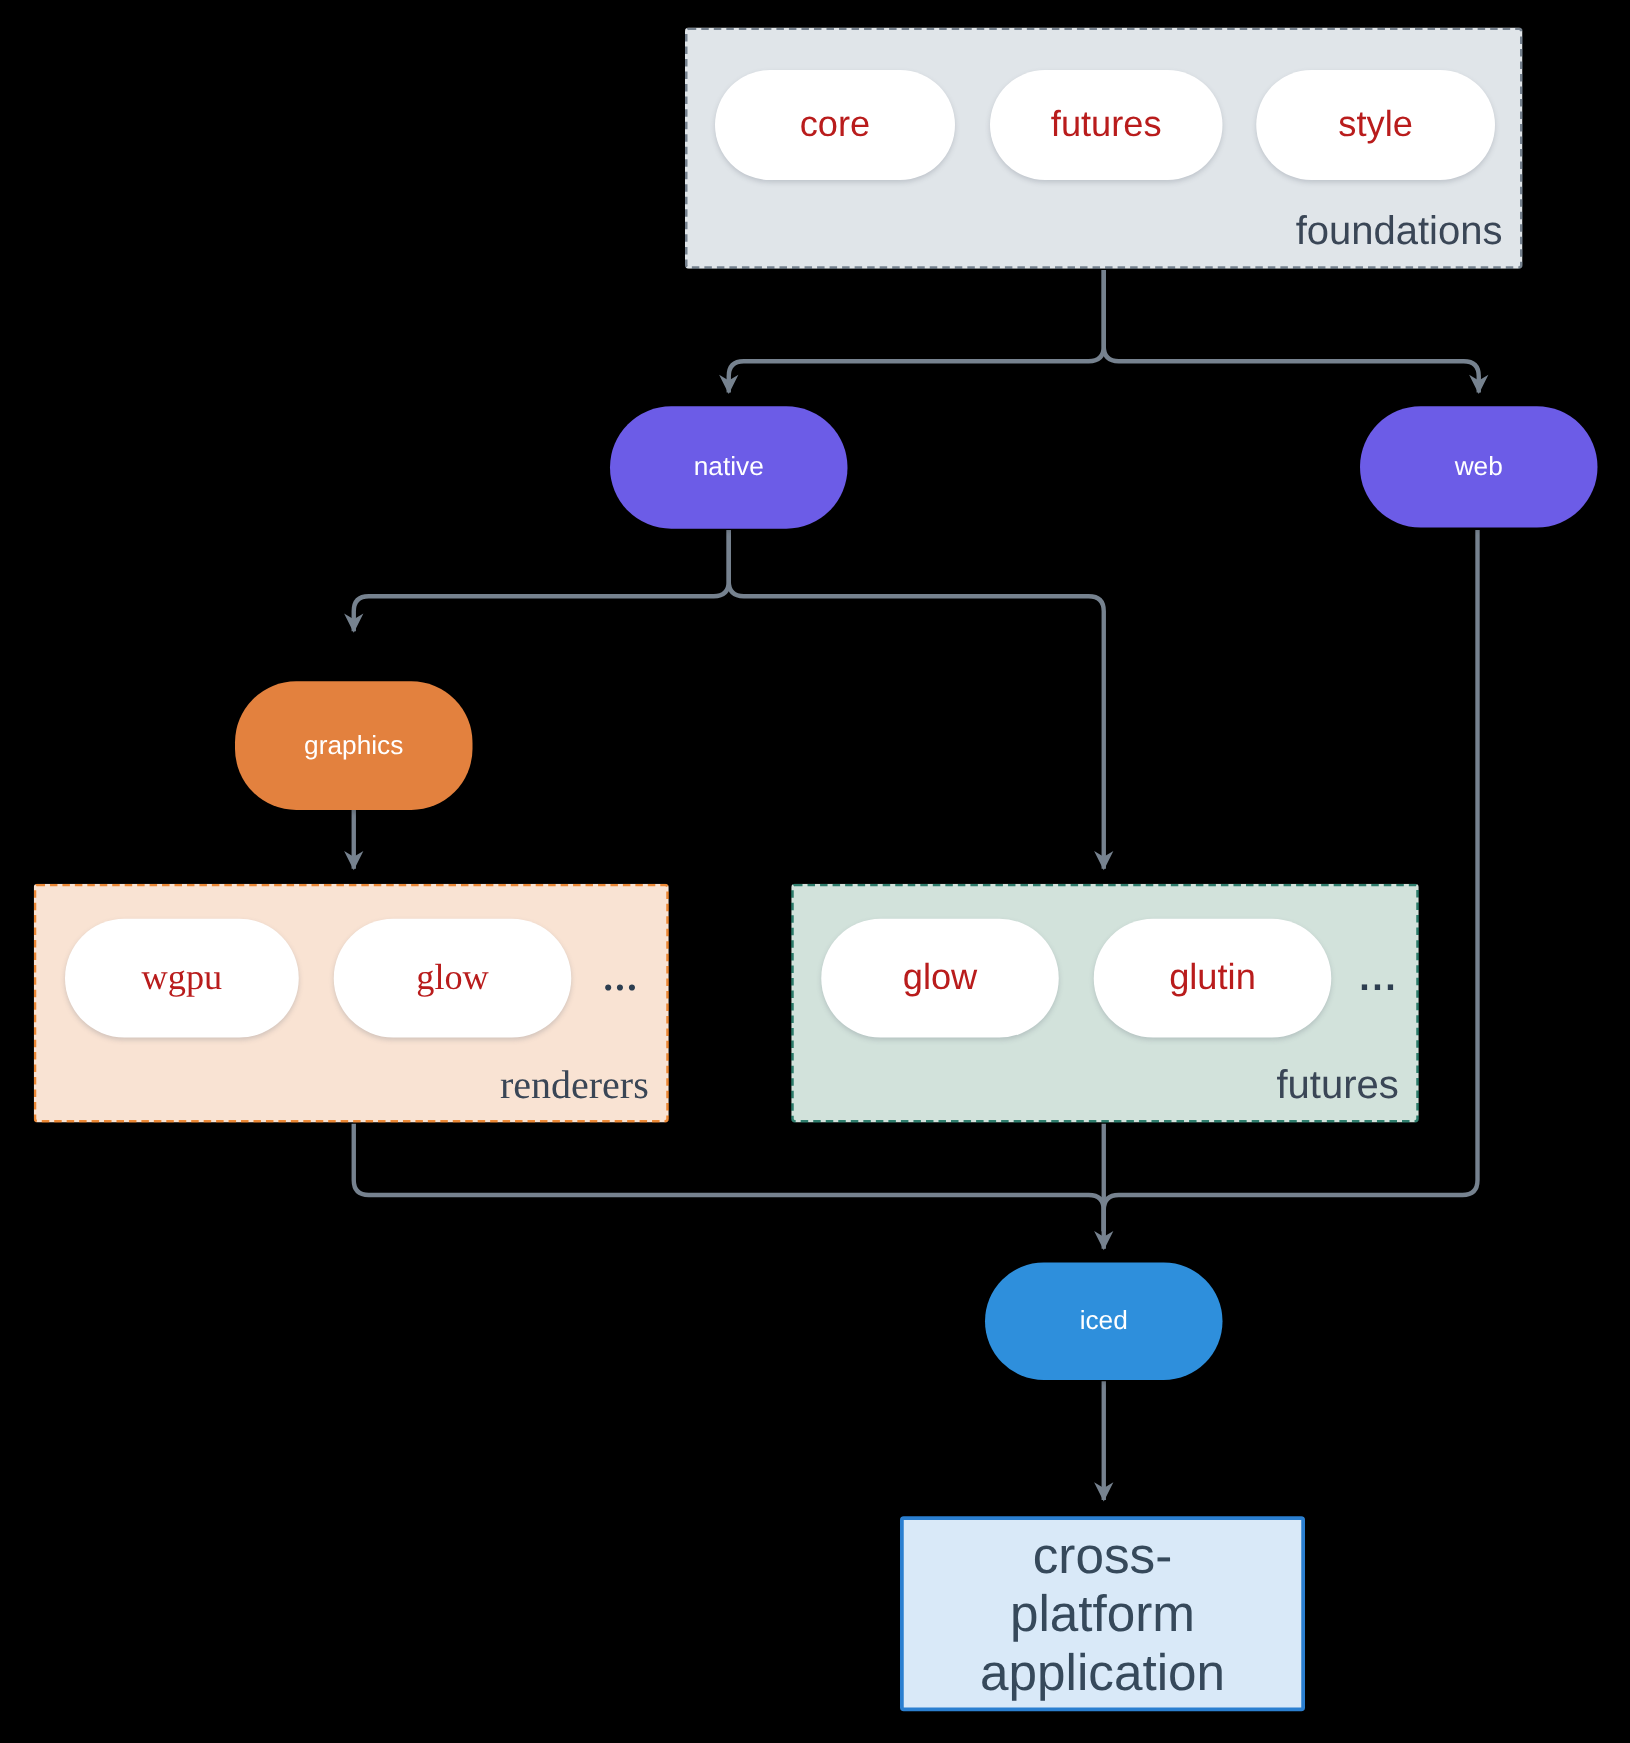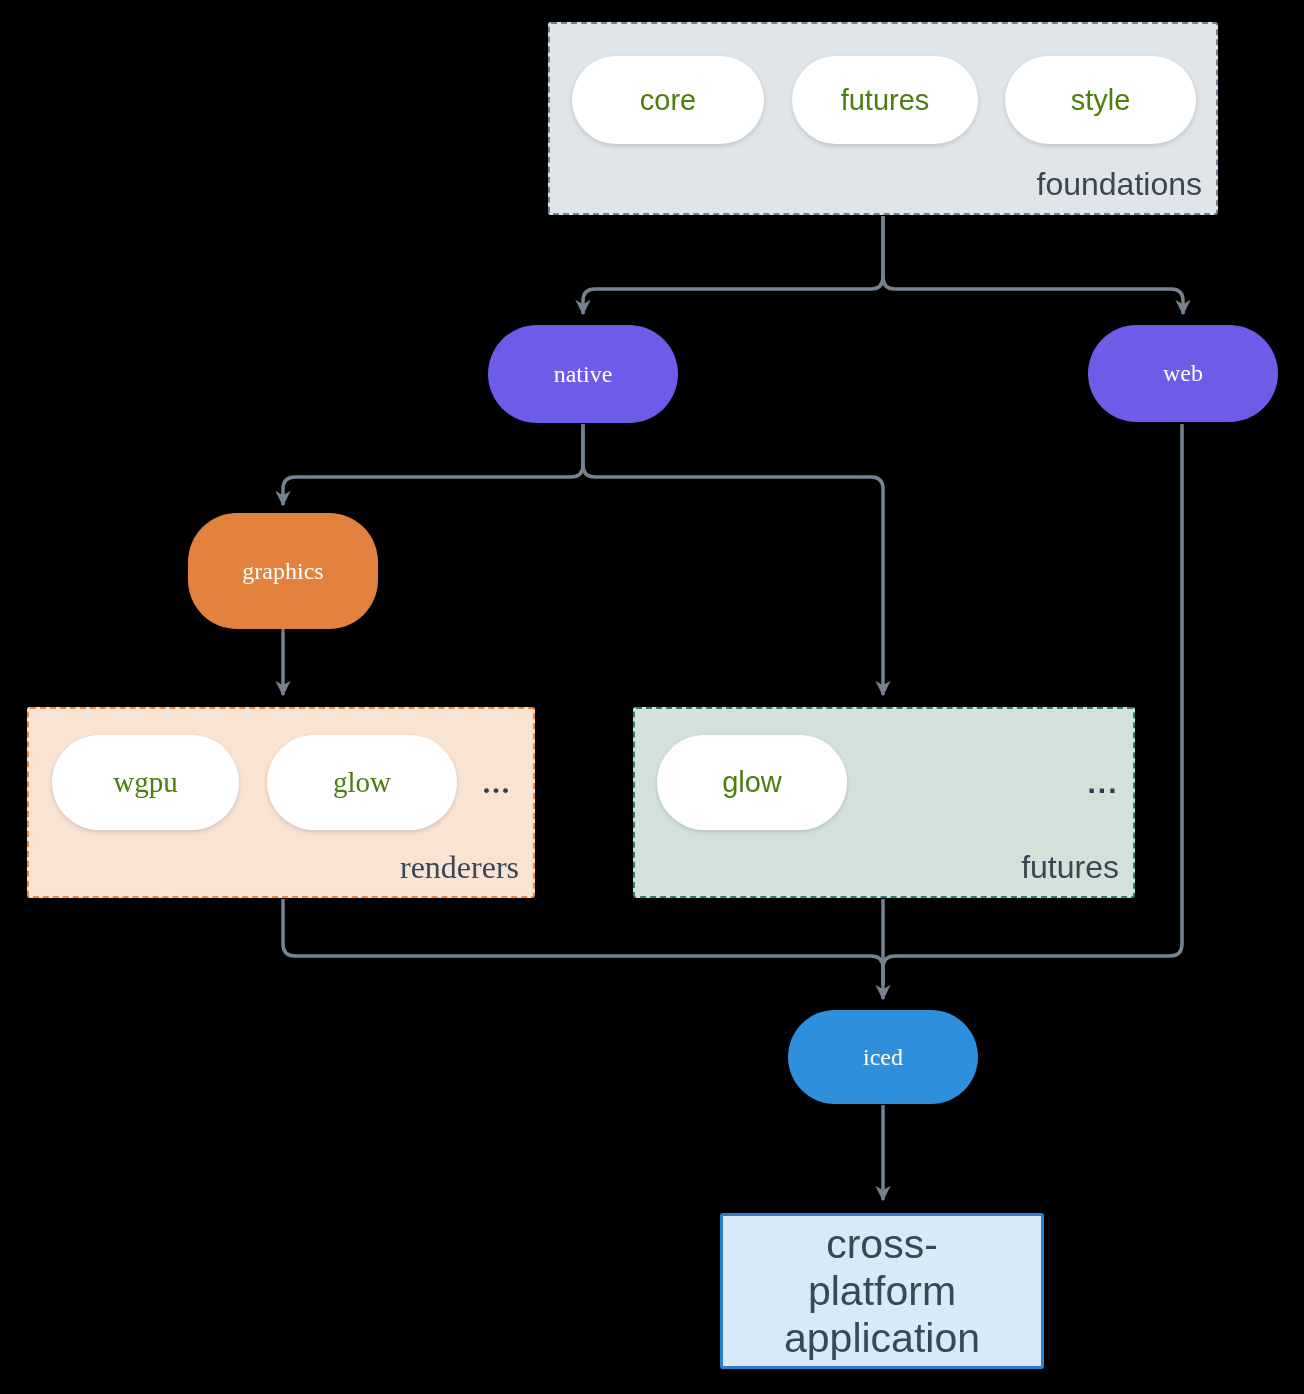--- a/index.html
+++ b/index.html
@@ -56,35 +56,34 @@
     color: #3A4656;
   }
   .pill {
     position: absolute;
     display: flex;
     align-items: center;
     justify-content: center;
     background: #FFFFFF;
     border-radius: 48px;
     font-size: 29px;
-    color: #4d7c0f;
+    color: #b91c1c;
     box-shadow: 0 2px 4px rgba(90,100,115,0.25);
     z-index: 3;
   }
   .node {
     position: absolute;
     display: flex;
     align-items: center;
     justify-content: center;
     border-radius: 49px;
-    font-size: 24px;
+    font-size: 21px;
     color: #FFFFFF;
     box-shadow: 0 2px 4px rgba(0,0,0,0.18);
     z-index: 3;
-    font-family: Liberation Serif, serif;
   }
   .ellipsis {
     position: absolute;
     display: flex;
     align-items: center;
     justify-content: center;
     font-size: 30px;
     font-weight: bold;
     letter-spacing: 2px;
     color: #2D3E50;
@@ -98,21 +97,21 @@
   .p-wgpu { left: 23px;  top: 26px; width: 187px; height: 95px; }
   .p-glow { left: 238px; top: 26px; width: 190px; height: 95px; }
   .e-renderers { left: 438px; top: 26px; width: 60px; height: 95px; }
   
   .p-winit  { left: 22px;  top: 26px; width: 190px; height: 95px; }
   .p-glutin { left: 240px; top: 26px; width: 190px; height: 95px; }
   .e-shells { left: 440px; top: 26px; width: 56px; height: 95px; }
   
   .n-native   { left: 488px;  top: 325px;  width: 190px; height: 98px; }
   .n-web      { left: 1088px; top: 325px;  width: 190px; height: 97px; }
-  .n-graphics { left: 188px;  top: 513px;  width: 190px; height: 116px; }
+  .n-graphics { left: 188px;  top: 545px;  width: 190px; height: 103px; }
   .n-iced     { left: 788px;  top: 1010px; width: 190px; height: 94px; }
   .n-application {
     position: absolute;
     left: 720px; top: 1213px; width: 324px; height: 156px;
     background: #D9E9F8;
     border: 3px solid #2B7FD0;
     border-radius: 3px;
     box-sizing: border-box;
     display: flex;
     align-items: center;
@@ -161,20 +160,21 @@
 
   <div class="group-box group-renderers" style="background-color: rgb(249, 227, 211);">
     <div class="pill p-wgpu">wgpu</div>
     <div class="pill p-glow">glow</div>
     <div class="ellipsis e-renderers">...</div>
     <div class="group-label">renderers</div>
   </div>
 
   <div class="group-box group-shells" style="background-color: rgb(210, 226, 219);">
     <div class="pill p-winit">glow</div>
+    <div class="pill p-glutin">glutin</div>
     <div class="ellipsis e-shells">...</div>
     <div class="group-label">futures</div>
   </div>
 
   <div class="node n-iced" style="background-color: rgb(46, 143, 220);">iced</div>
 
   <div class="n-application">
     <span>cross-platform application</span>
   </div>
 

